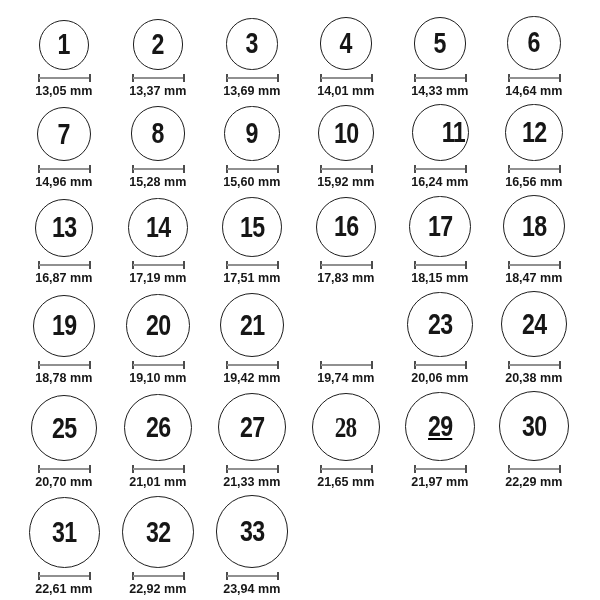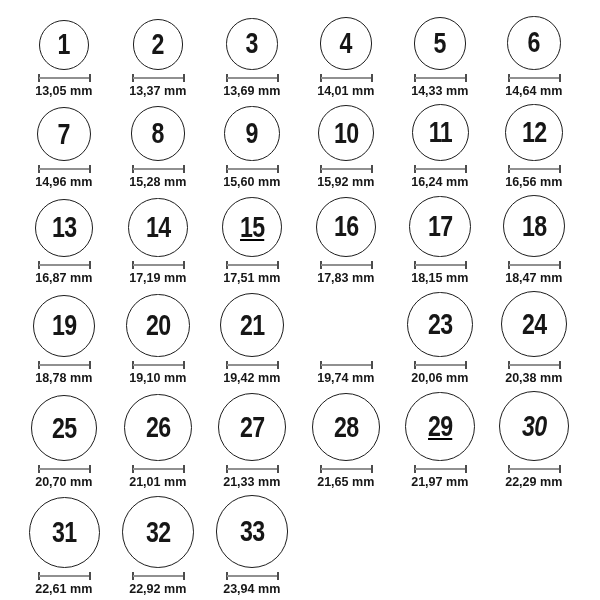--- a/index.html
+++ b/index.html
@@ -182,21 +182,21 @@
     <div class="circle" style="width: 56.3px; height: 56.3px; justify-content: center;">
       <span class="num">10</span>
     </div>
     <div class="bar">
       <span class="bar-line"></span>
     </div>
     <div class="mm-label">15,92 mm</div>
   </div>
 
   <div class="cell">
-    <div class="circle" style="width: 57px; height: 57px;">
+    <div class="circle" style="width: 57px; height: 57px; justify-content: flex-end;">
       <span class="num">11</span>
     </div>
     <div class="bar">
       <span class="bar-line"></span>
     </div>
     <div class="mm-label">16,24 mm</div>
   </div>
 
   <div class="cell">
     <div class="circle" style="width: 57.7px; height: 57.7px;">
@@ -223,21 +223,21 @@
     <div class="circle" style="width: 59.1px; height: 59.1px;">
       <span class="num">14</span>
     </div>
     <div class="bar">
       <span class="bar-line"></span>
     </div>
     <div class="mm-label">17,19 mm</div>
   </div>
 
   <div class="cell">
-    <div class="circle" style="width: 59.8px; height: 59.8px; text-decoration: underline;">
+    <div class="circle" style="width: 59.8px; height: 59.8px;">
       <span class="num">15</span>
     </div>
     <div class="bar">
       <span class="bar-line"></span>
     </div>
     <div class="mm-label">17,51 mm</div>
   </div>
 
   <div class="cell">
     <div class="circle" style="width: 60.5px; height: 60.5px;">
@@ -352,41 +352,41 @@
     <div class="circle" style="width: 68.2px; height: 68.2px;">
       <span class="num">27</span>
     </div>
     <div class="bar">
       <span class="bar-line"></span>
     </div>
     <div class="mm-label">21,33 mm</div>
   </div>
 
   <div class="cell">
-    <div class="circle" style="width: 68.9px; height: 68.9px;">
+    <div class="circle" style="width: 68.9px; height: 68.9px; font-family: Liberation Serif, serif;">
       <span class="num">28</span>
     </div>
     <div class="bar">
       <span class="bar-line"></span>
     </div>
     <div class="mm-label">21,65 mm</div>
   </div>
 
   <div class="cell">
     <div class="circle" style="width: 69.6px; height: 69.6px; text-decoration: underline;">
       <span class="num">29</span>
     </div>
     <div class="bar">
       <span class="bar-line"></span>
     </div>
     <div class="mm-label">21,97 mm</div>
   </div>
 
   <div class="cell">
-    <div class="circle" style="width: 70.3px; height: 70.3px; font-style: italic;">
+    <div class="circle" style="width: 70.3px; height: 70.3px;">
       <span class="num">30</span>
     </div>
     <div class="bar">
       <span class="bar-line"></span>
     </div>
     <div class="mm-label">22,29 mm</div>
   </div>
 </div>
     <div class="row">
   <div class="cell">

